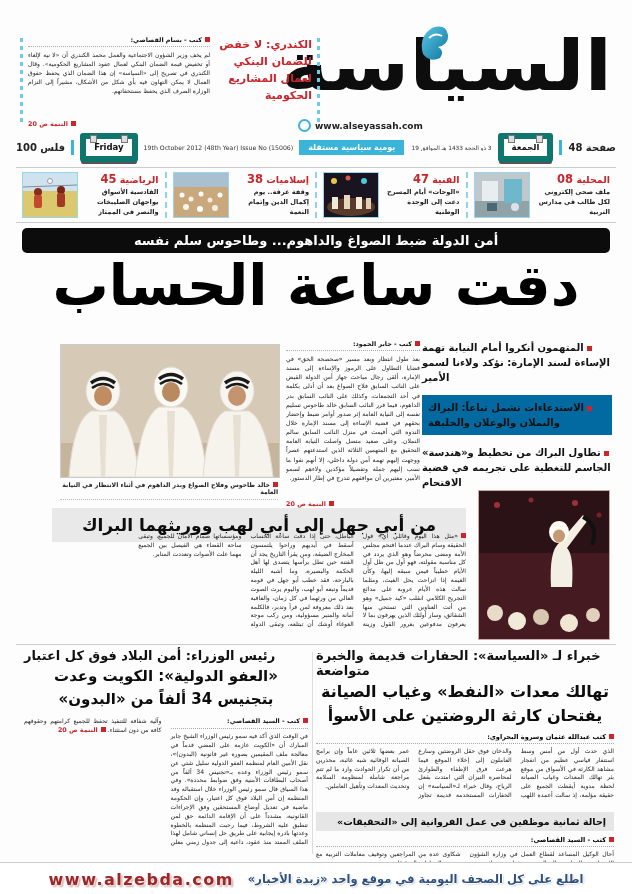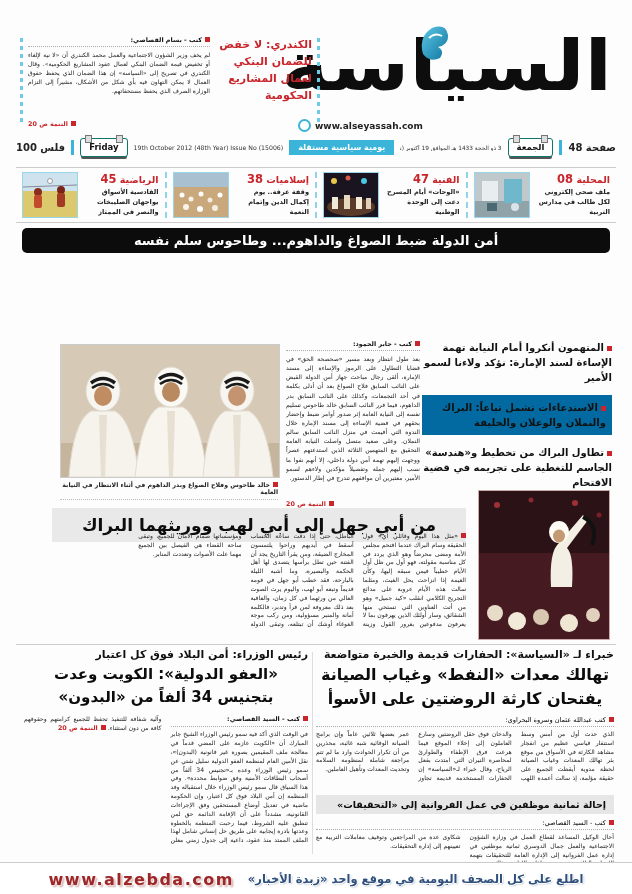--- a/index.html
+++ b/index.html
@@ -25,21 +25,21 @@
   .red-sq{display:inline-block;width:5px;height:5px;background:#c9252b;margin-left:3px;}
   .smallbody{font-size:6px;line-height:1.5;color:#222;text-align:justify;overflow:hidden;flex:1;}
   .cont{color:#c9252b;font-weight:bold;font-size:6.4px;}
   .topbox .cont{display:block;text-align:left;margin-top:2px;}
 
   
   .infobar{position:absolute;left:16px;right:16px;top:134px;height:27px;display:flex;align-items:center;
            justify-content:space-between;gap:6px;}
   .vbar{width:3px;height:15px;background:#3ab5d9;flex:none;}
   .pages,.price{font-size:10px;font-weight:bold;color:#222;white-space:nowrap;direction:ltr;}
-  .cal{position:relative;background:#fff;border:1px solid #0f766e;border-radius:3px;padding:3px 8px 4px;
+  .cal{position:relative;background:#fff;border:6px solid #0f766e;border-radius:3px;padding:3px 8px 4px;
        font-size:8.5px;font-weight:bold;color:#111;box-shadow:0 3px 0 -1px #555;flex:none;}
   .cal::before,.cal::after{content:"";position:absolute;top:-4px;width:5px;height:6px;background:#ddd;border:1px solid #777;}
   .cal::before{right:4px;} .cal::after{left:4px;}
   .hijri{font-size:5.8px;color:#333;white-space:nowrap;overflow:hidden;max-width:150px;}
   .badge{background:#3ab5d9;color:#fff;font-weight:bold;font-size:8px;padding:3px 9px;flex:none;}
   .endate{font-size:6.2px;color:#333;direction:ltr;white-space:nowrap;}
 
   
   .teasers{position:absolute;left:16px;right:16px;top:167px;height:56px;display:flex;
            border-top:1px solid #ccc;border-bottom:1px solid #ccc;padding:4px 0;box-sizing:border-box;}
@@ -50,48 +50,48 @@
   .t-num{font-size:11.5px;}
   .t-lines{font-size:6.6px;font-weight:bold;color:#222;line-height:1.5;}
   .t-thumb{flex:none;width:54px;height:44px;border:1px solid #9ad6ea;}
 
   
   .kickbar{position:absolute;left:22px;right:22px;top:228px;height:25px;background:#0c0c0c;border-radius:5px;
            color:#fff;font-weight:bold;font-size:13px;display:flex;align-items:center;justify-content:center;}
   .mainhead{position:absolute;left:0;right:0;top:248px;text-align:center;font-size:56px;font-weight:bold;
             color:#000;line-height:1.35;}
   .leadbul{position:absolute;right:20px;top:340px;width:190px;}
-  .bullet{font-size:10px;font-weight:bold;color:#111;line-height:1.5;text-align:right;margin-bottom:10px;}
+  .bullet{font-size:10px;font-weight:bold;color:#111;line-height:1.5;text-align:left;margin-bottom:10px;}
   .bullet.shaded{background:#0369a1;padding:5px 6px;}
   .leadphoto{position:absolute;left:60px;top:344px;width:218px;height:132px;border:1px solid #ccc;overflow:hidden;}
   .capt{position:absolute;left:60px;top:481px;width:218px;font-size:6.2px;font-weight:bold;color:#222;
         text-align:right;border-bottom:1px dotted #bbb;padding-bottom:4px;}
   .leadtxt{position:absolute;left:286px;top:340px;width:134px;height:168px;display:flex;flex-direction:column;}
   .leadtxt .smallbody{font-size:6.1px;}
 
   
   .article2{position:absolute;left:16px;top:490px;width:600px;height:152px;}
   .a2-photo{position:absolute;right:6px;top:0;width:130px;height:148px;border:1px solid #caa;overflow:hidden;}
   .a2-head{position:absolute;right:150px;left:36px;top:2px;height:34px;background:#e9e9e9;
            display:flex;align-items:center;justify-content:center;font-size:17px;font-weight:bold;color:#0c0c0c;margin-top:16px;}
   .cols{column-gap:9px;column-fill:auto;text-align:justify;font-size:6.1px;line-height:1.45;color:#222;overflow:hidden;direction:rtl;}
   .c4{column-count:4;} .c3{column-count:3;} .c2{column-count:2;}
   .a2-body{position:absolute;right:150px;left:10px;top:42px;height:104px;}
 
   .hrule{position:absolute;left:16px;right:16px;border-top:1px solid #ccc;}
   .vdiv{position:absolute;left:312px;top:652px;height:202px;border-left:1px solid #ddd;}
 
   
-  .kick2{font-size:11px;font-weight:bold;color:#111;text-align:right;}
+  .kick2{font-size:13px;font-weight:bold;color:#111;text-align:left;}
   .art4{position:absolute;left:24px;top:648px;width:284px;height:212px;}
   .art4 .hl{font-size:15px;font-weight:bold;text-align:center;line-height:1.5;color:#0c0c0c;margin-top:2px;}
   .art4 .cols{margin-top:7px;height:146px;}
   .art3{position:absolute;left:316px;top:648px;width:298px;height:212px;}
   .art3 .hl{font-size:16px;font-weight:bold;text-align:center;line-height:1.5;color:#0c0c0c;margin-top:2px;}
-  .bylrow{font-size:6.6px;font-weight:normal;text-align:right;margin:5px 0 3px;padding-bottom:2px;border-bottom:1px dotted #aaa;}
+  .bylrow{font-size:6.6px;font-weight:bold;text-align:right;margin:5px 0 3px;padding-bottom:2px;border-bottom:1px dotted #aaa;}
   .art3 .cols.c3{height:58px;}
   .subbar{background:#e6e6e6;font-size:9.5px;font-weight:bold;color:#0c0c0c;text-align:right;padding:4px 8px;margin-top:7px;}
   .art3 .cols.c2{height:36px;margin-top:3px;}
 
   
   .banner{position:absolute;left:0;right:0;top:862px;height:32px;background:#fff;border-top:1px solid #ccc;
           display:flex;align-items:center;justify-content:center;gap:14px;}
   .banner-ar{color:#2f4f7d;font-weight:bold;font-size:11.5px;
      text-shadow:1px 0 0 #fff,-1px 0 0 #fff,0 1px 0 #fff,0 -1px 0 #fff,1px 1px 2px #9ab;}
   .banner-url{direction:ltr;color:#9c2728;font-weight:bold;font-size:16px;letter-spacing:1.5px;
@@ -215,20 +215,21 @@
             <rect x="11" y="22" width="8" height="13" rx="2" fill="#c24a2a"></rect>
             <circle cx="38" cy="17" r="4" fill="#7a2418"></circle>
             <rect x="34" y="20" width="8" height="14" rx="2" fill="#a03a22"></rect>
             <circle cx="27" cy="8" r="2.5" fill="#fff" stroke="#999"></circle>
           </svg>
       </div>
     </div>
   </div>
 
   <div class="kickbar">أمن الدولة ضبط الصواغ والداهوم... وطاحوس سلم نفسه</div>
+  <div class="mainhead">دقت ساعة الحساب</div>
 
   <div class="leadbul">
     <div class="bullet"><span class="red-sq"></span><span>المتهمون أنكروا أمام النيابة تهمة الإساءة لسند الإمارة: نؤكد ولاءنا لسمو الأمير</span></div>
     <div class="bullet shaded"><span class="red-sq"></span><span>الاستدعاءات تشمل تباعاً: البراك والنملان والوعلان والخليفة</span></div>
     <div class="bullet"><span class="red-sq"></span><span>تطاول البراك من تخطيط و«هندسة» الجاسم للتغطية على تجريمه في قضية الاقتحام</span></div>
   </div>
 
   <div class="leadphoto">
     <svg width="218" height="132" viewBox="0 0 218 132">
       <rect width="218" height="132" fill="#d6c9b6"></rect>

